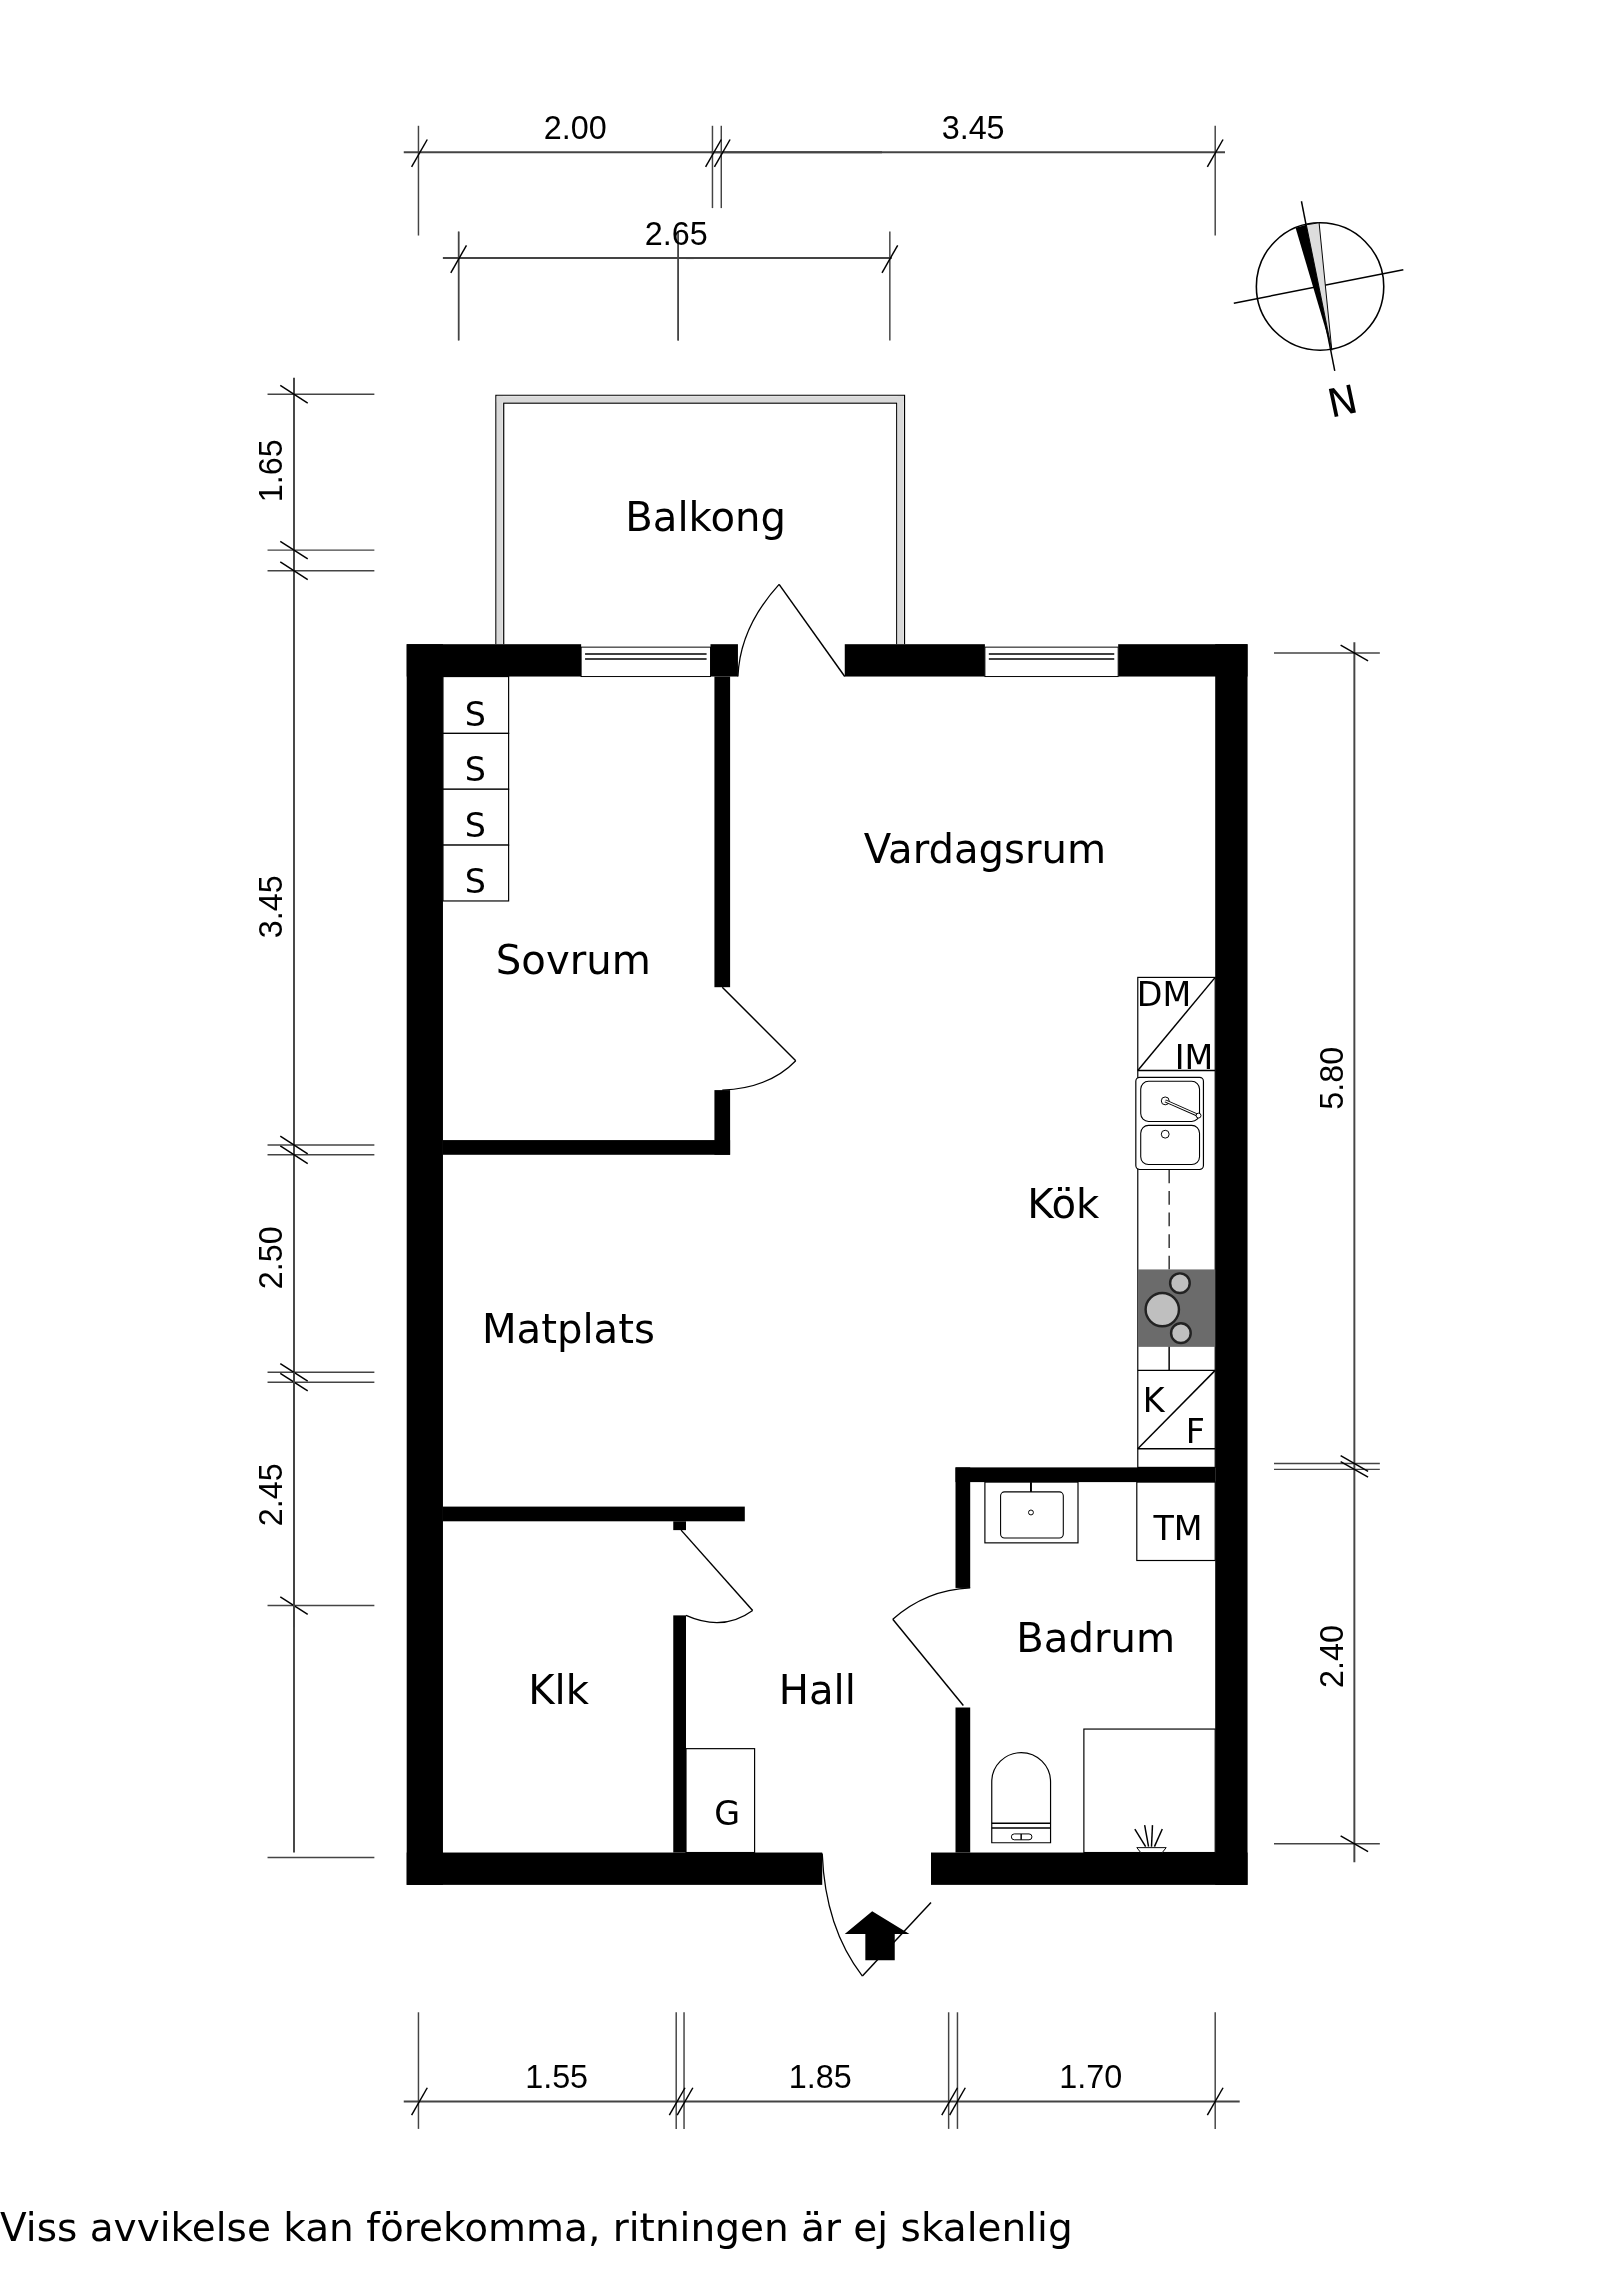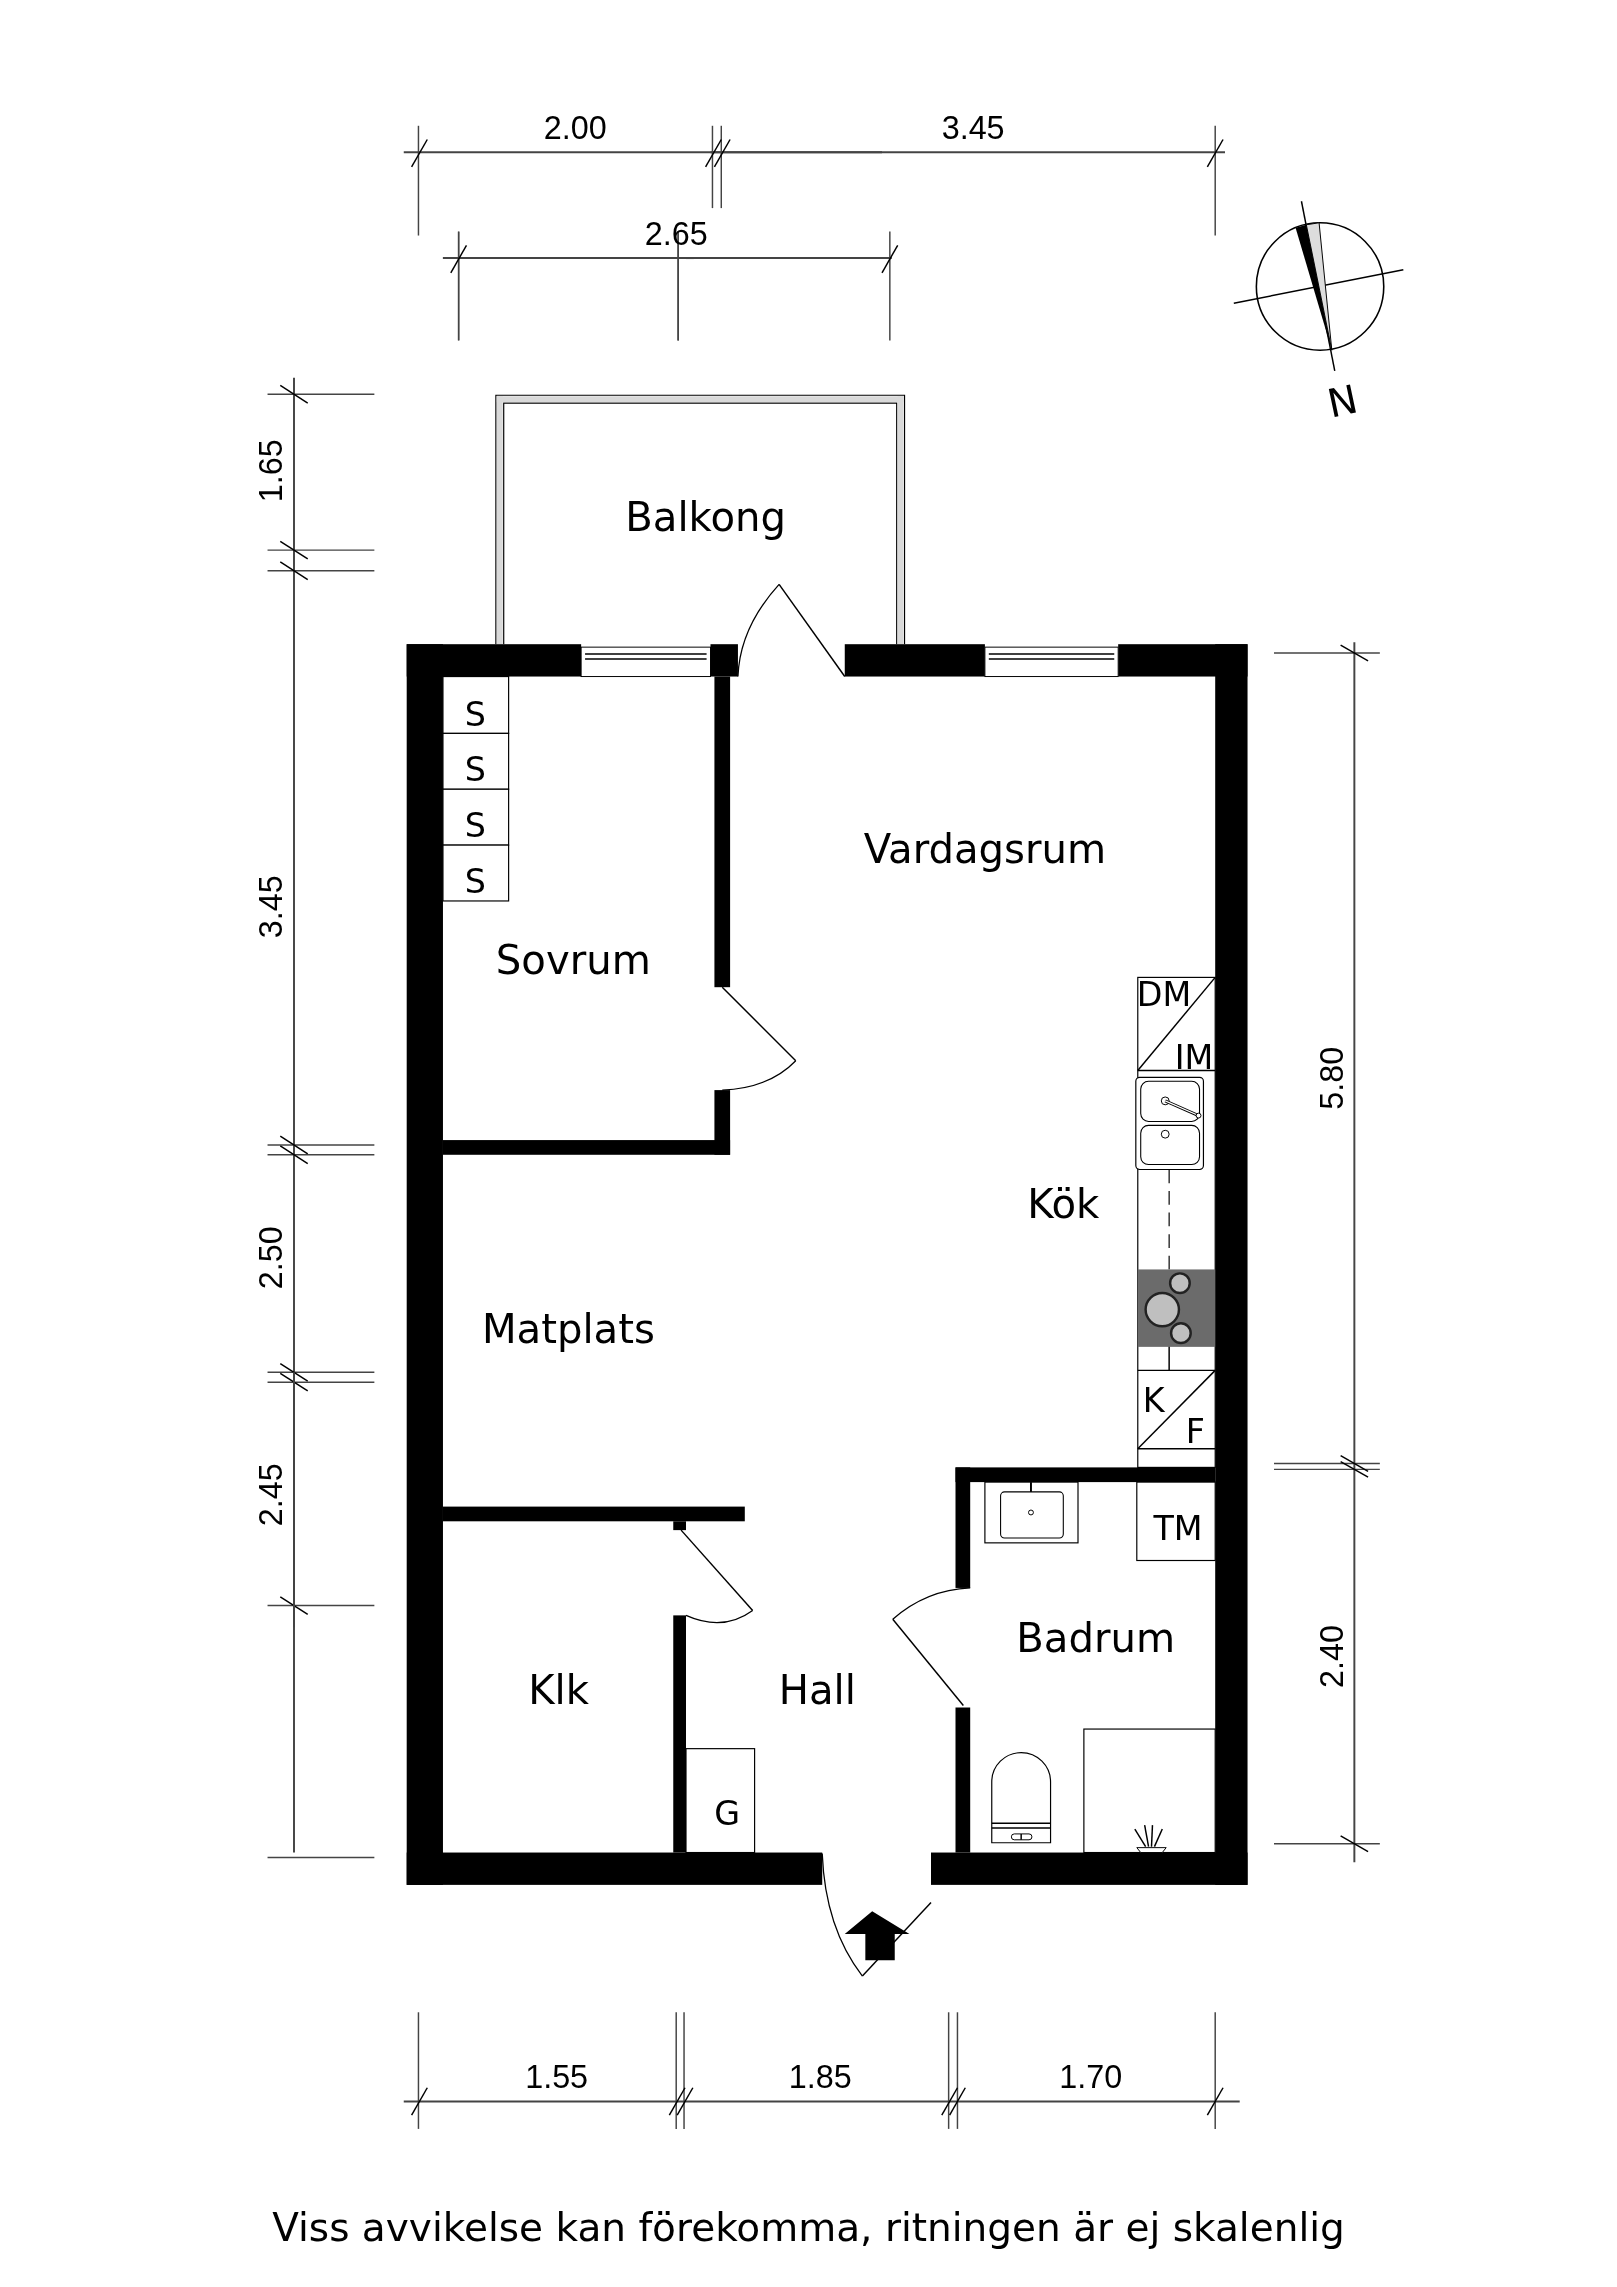--- a/index.html
+++ b/index.html
@@ -1,21 +1,21 @@
 <!DOCTYPE html>
 <html><head>
 <meta charset="utf-8">
 <style>
   html, body { margin:0; padding:0; background:#ffffff; }
   body { width:1617px; height:2288px; position:relative; overflow:hidden; font-family:"DejaVu Sans", sans-serif; }
   #plan { position:absolute; left:0; top:0; width:1617px; height:2288px; }
   .room-label { font-family:"DejaVu Sans", sans-serif; font-size:41px; fill:#000; }
   .fixture-label { font-family:"DejaVu Sans", sans-serif; font-size:34px; fill:#000; }
   .dim-label { font-family:"Liberation Sans", sans-serif; font-size:33px; fill:#000; }
-  .footer-note { position:absolute; left:0; width:1617px; top:2205px; text-align:center; font-family:"DejaVu Sans", sans-serif; font-size:39px; color:#000; }
+  .footer-note { position:absolute; left:0; width:1617px; top:2205px; text-align:left; font-family:"DejaVu Sans", sans-serif; font-size:39px; color:#000; }
   .wall { fill:#000; }
   .thin { stroke:#000; stroke-width:1.5; fill:none; }
   .dimline { stroke:#444; stroke-width:2; fill:none; }
   .ext { stroke:#444; stroke-width:1.5; fill:none; }
 </style>
 </head>
 <body>
 
 <svg id="plan" viewBox="0 0 1650 2334" xmlns="http://www.w3.org/2000/svg">
 

